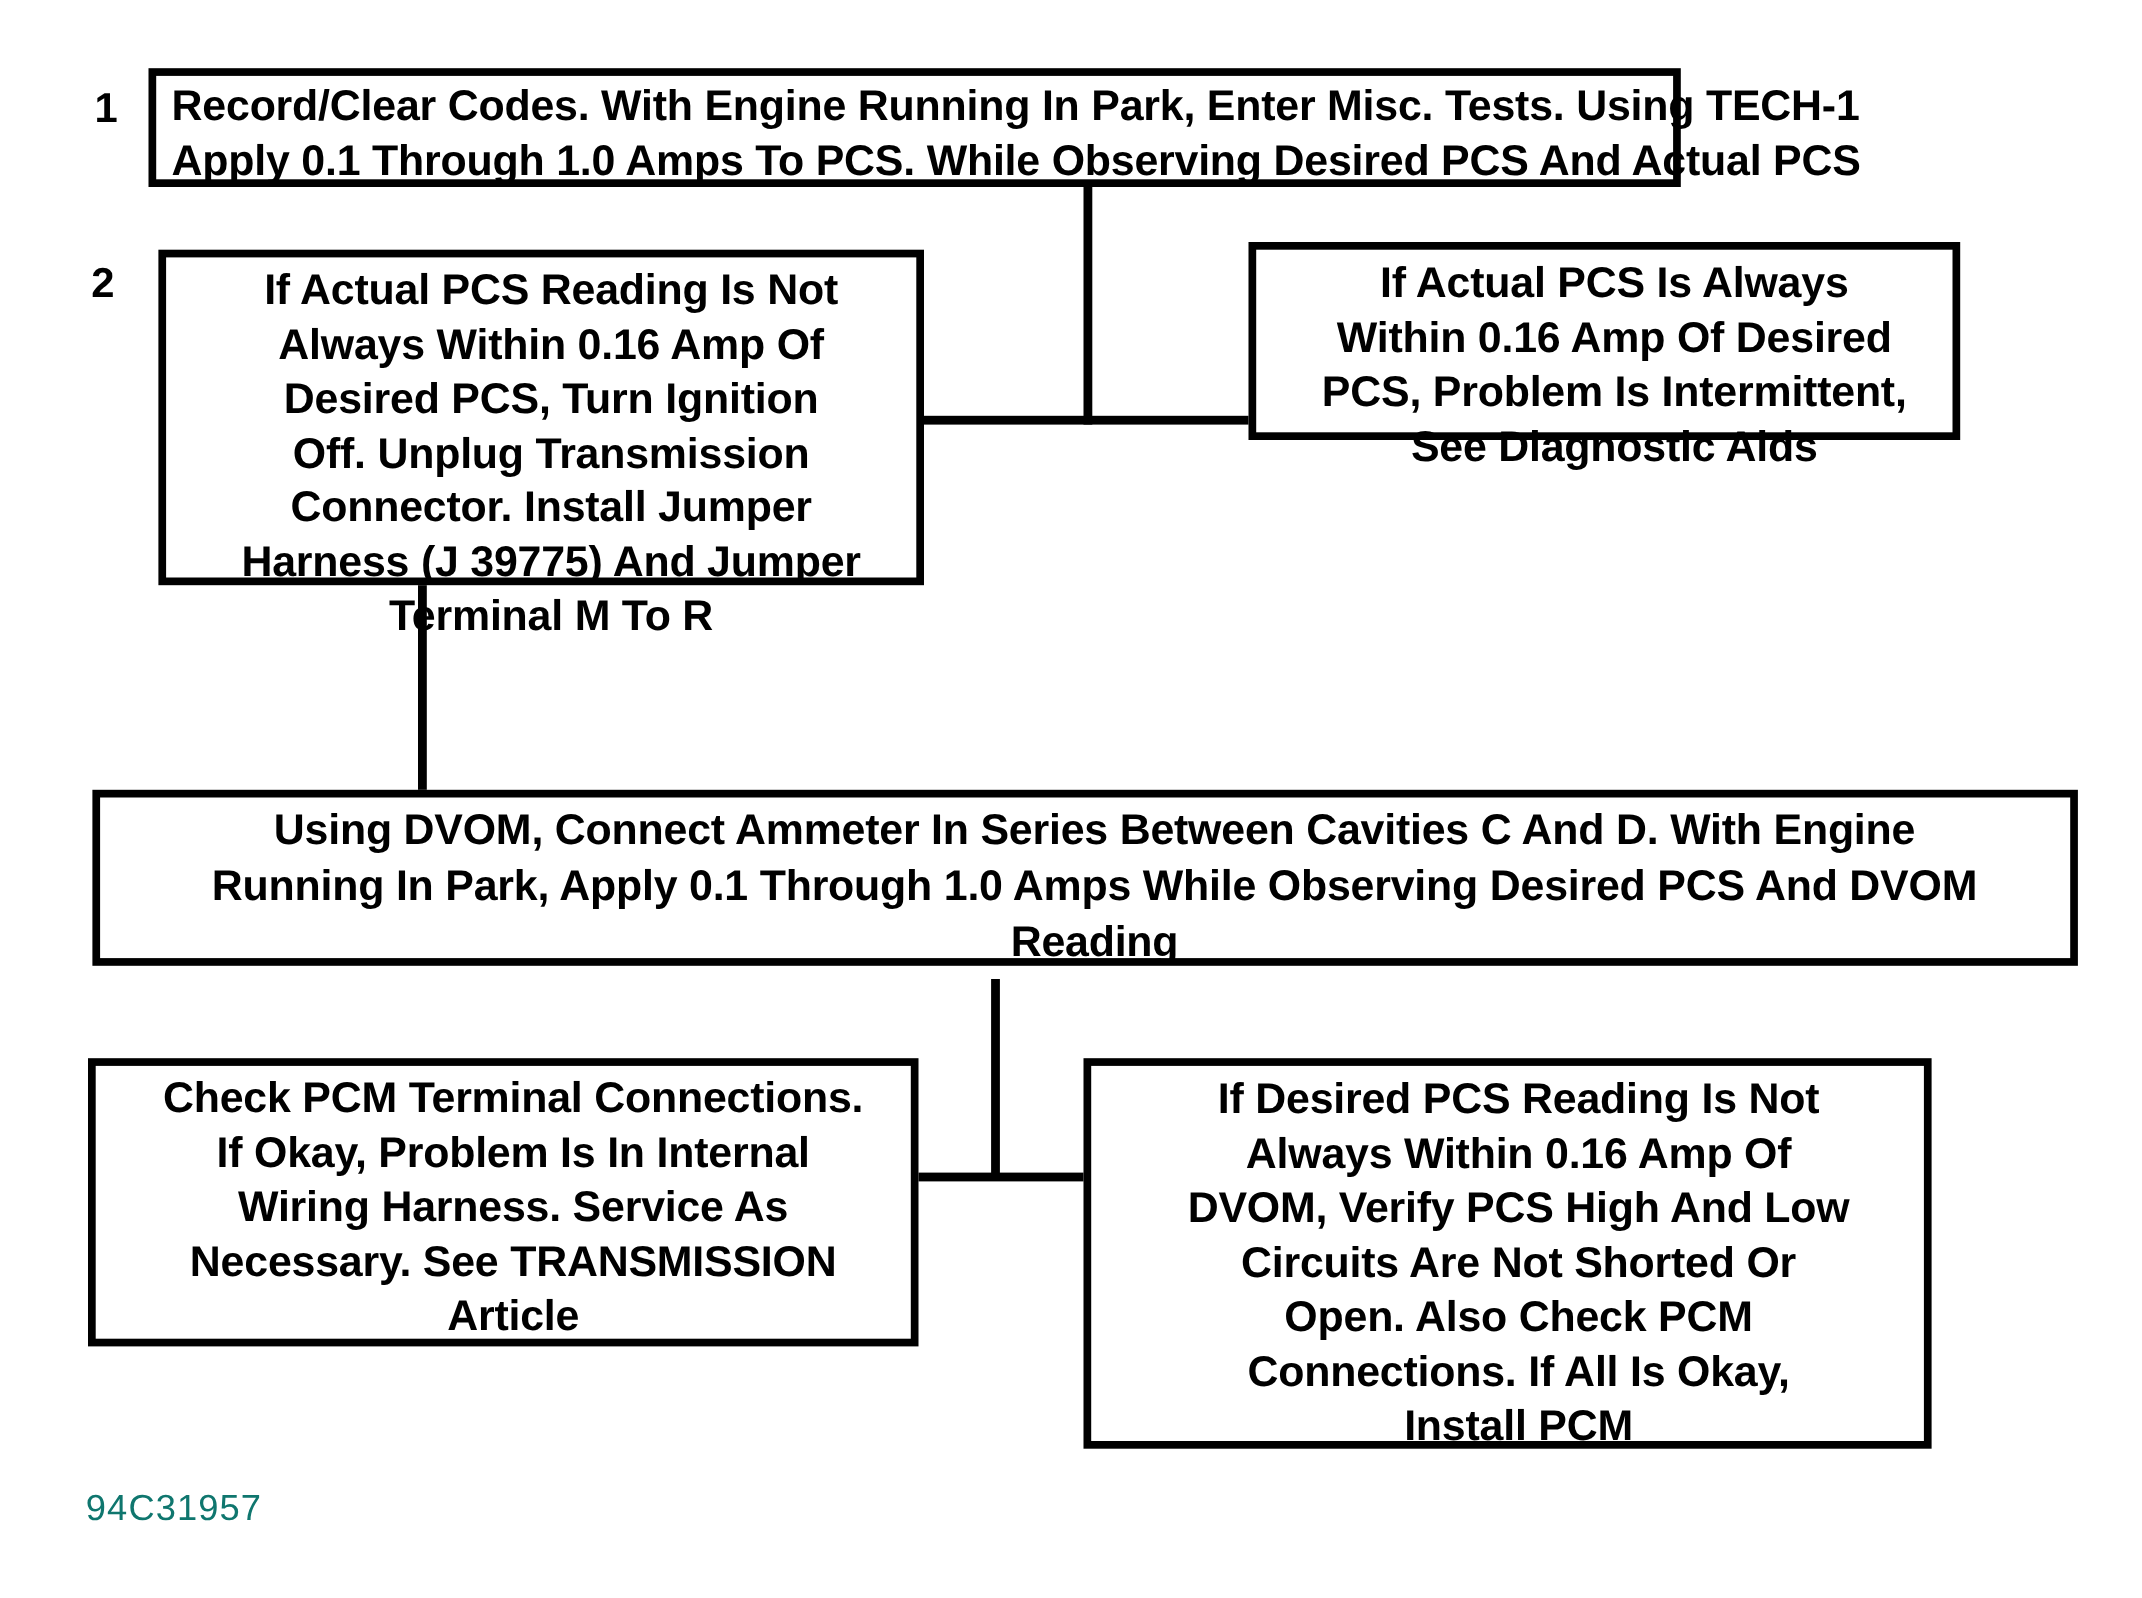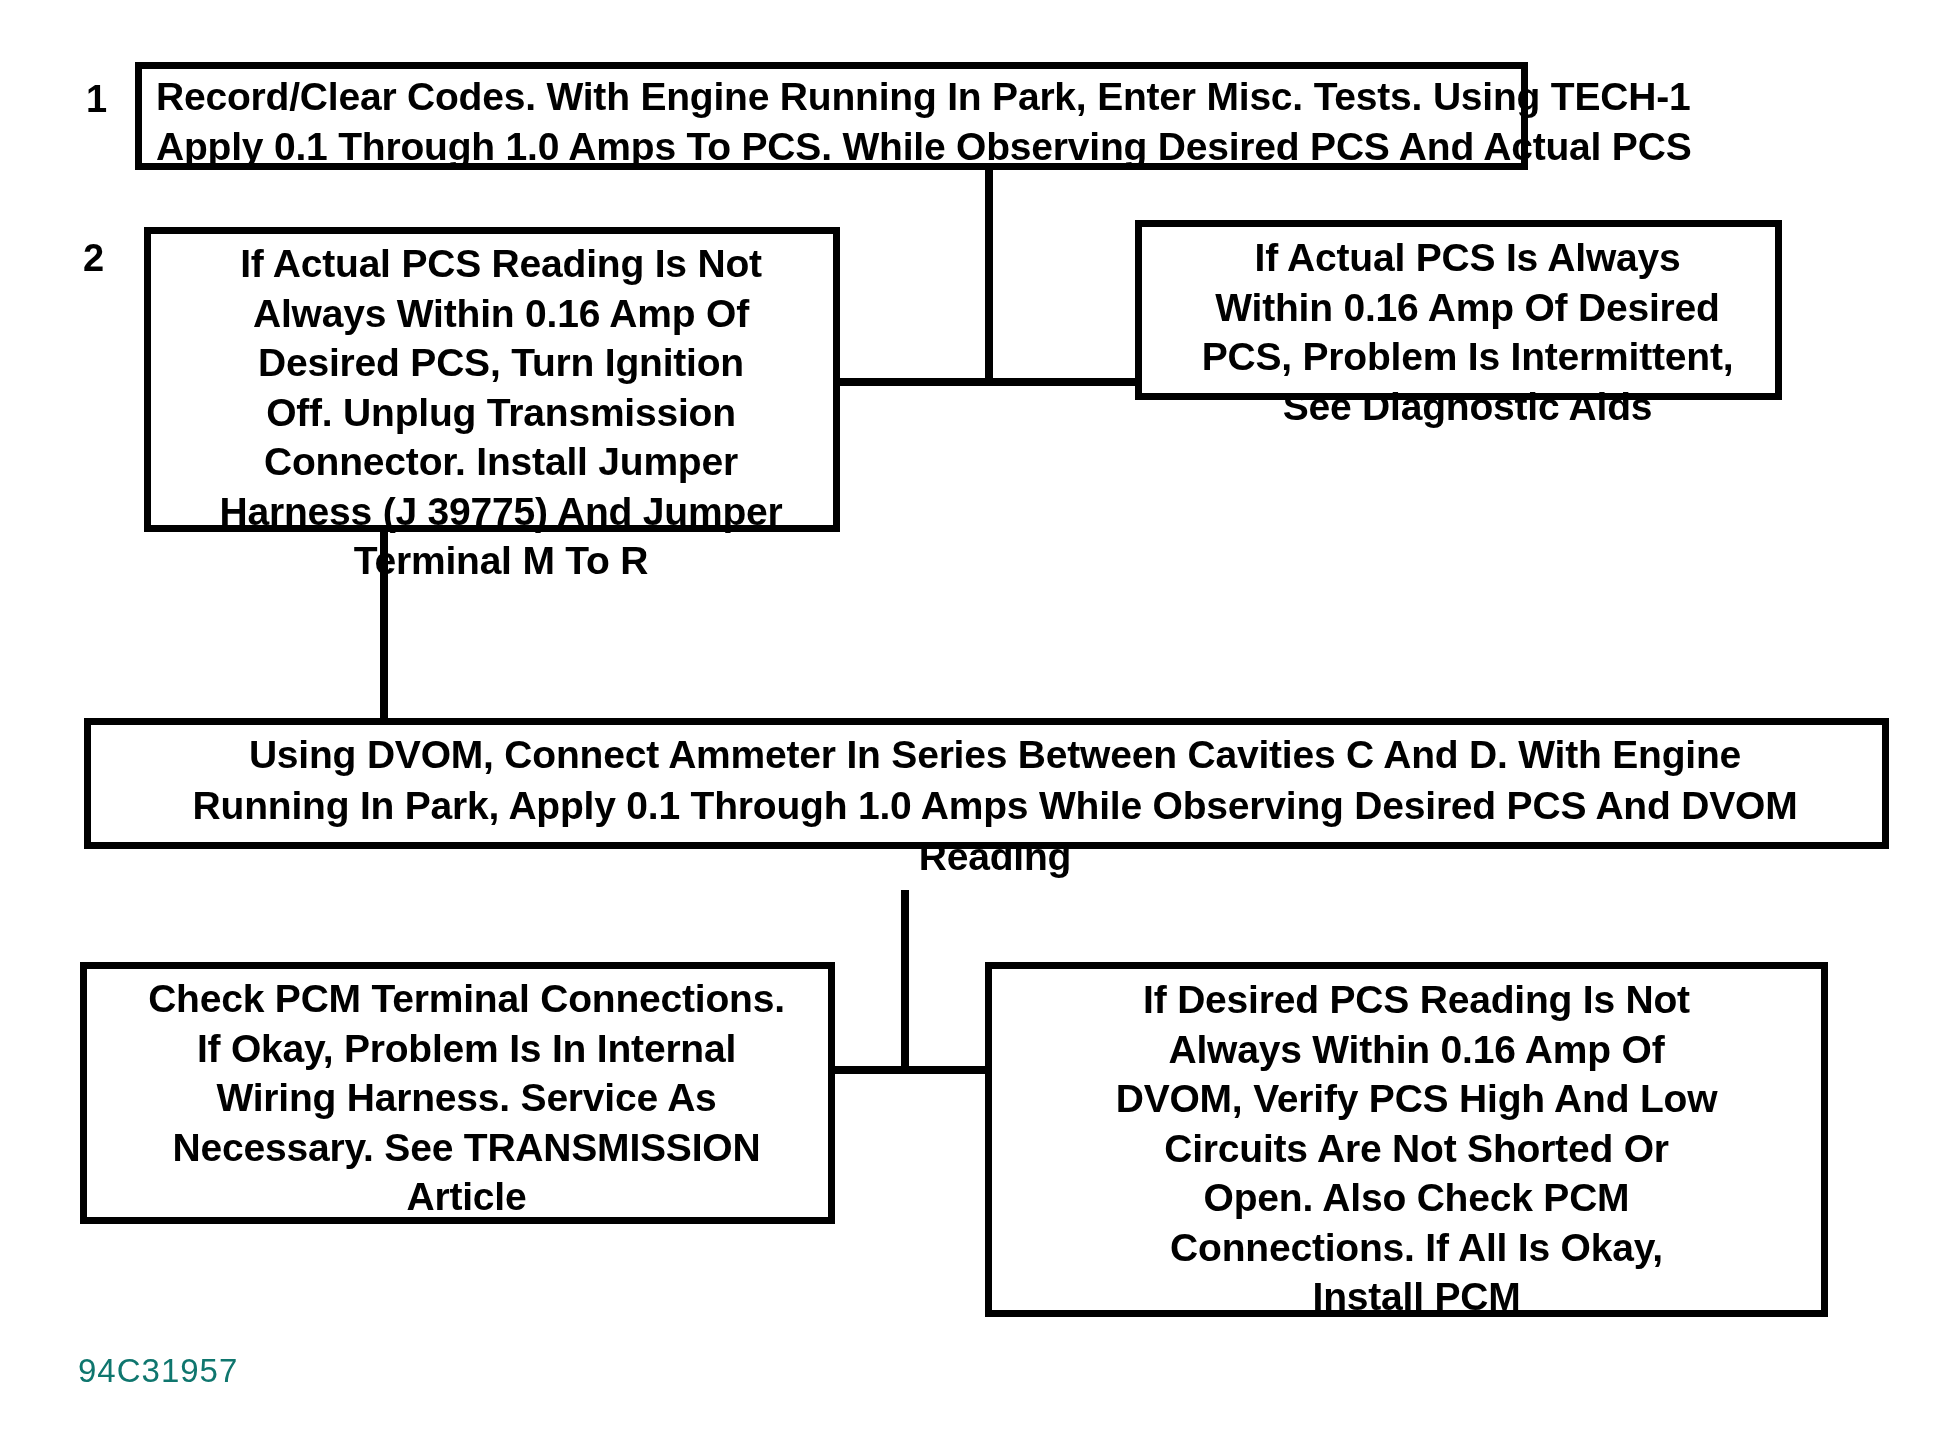--- a/index.html
+++ b/index.html
@@ -77,40 +77,40 @@
   #box-actual-pcs-always-within {
     left: 1135px; top: 220px; width: 647px; height: 180px;
   }
   #box-actual-pcs-always-within .txt {
     font-size: 39px;
     line-height: 49.5px;
     padding: 6px 0 0 18px;
   }
 
   #box-using-dvom {
-    left: 84px; top: 718px; width: 1805px; height: 131px;
+    left: 84px; top: 718px; width: 1805px; height: 160px;
   }
   #box-using-dvom .txt {
     font-size: 39px;
     line-height: 51px;
     padding: 4px 0 0 17px;
     white-space: nowrap;
   }
 
   #box-check-pcm-terminal {
     left: 80px; top: 962px; width: 755px; height: 262px;
   }
   #box-check-pcm-terminal .txt {
     font-size: 39px;
     line-height: 49.5px;
     padding: 5px 0 0 18px;
   }
 
   #box-desired-pcs-not-within {
-    left: 985px; top: 962px; width: 843px; height: 355px;
+    left: 985px; top: 962px; width: 771px; height: 355px;
   }
   #box-desired-pcs-not-within .txt {
     font-size: 39px;
     line-height: 49.5px;
     padding: 6px 0 0 20px;
   }
 
   
   #conn-v-top        { left: 985px;  top: 170px;  width: 8px;   height: 216px; }
   #conn-h-mid        { left: 813px;  top: 378px;  width: 330px; height: 8px;  }

